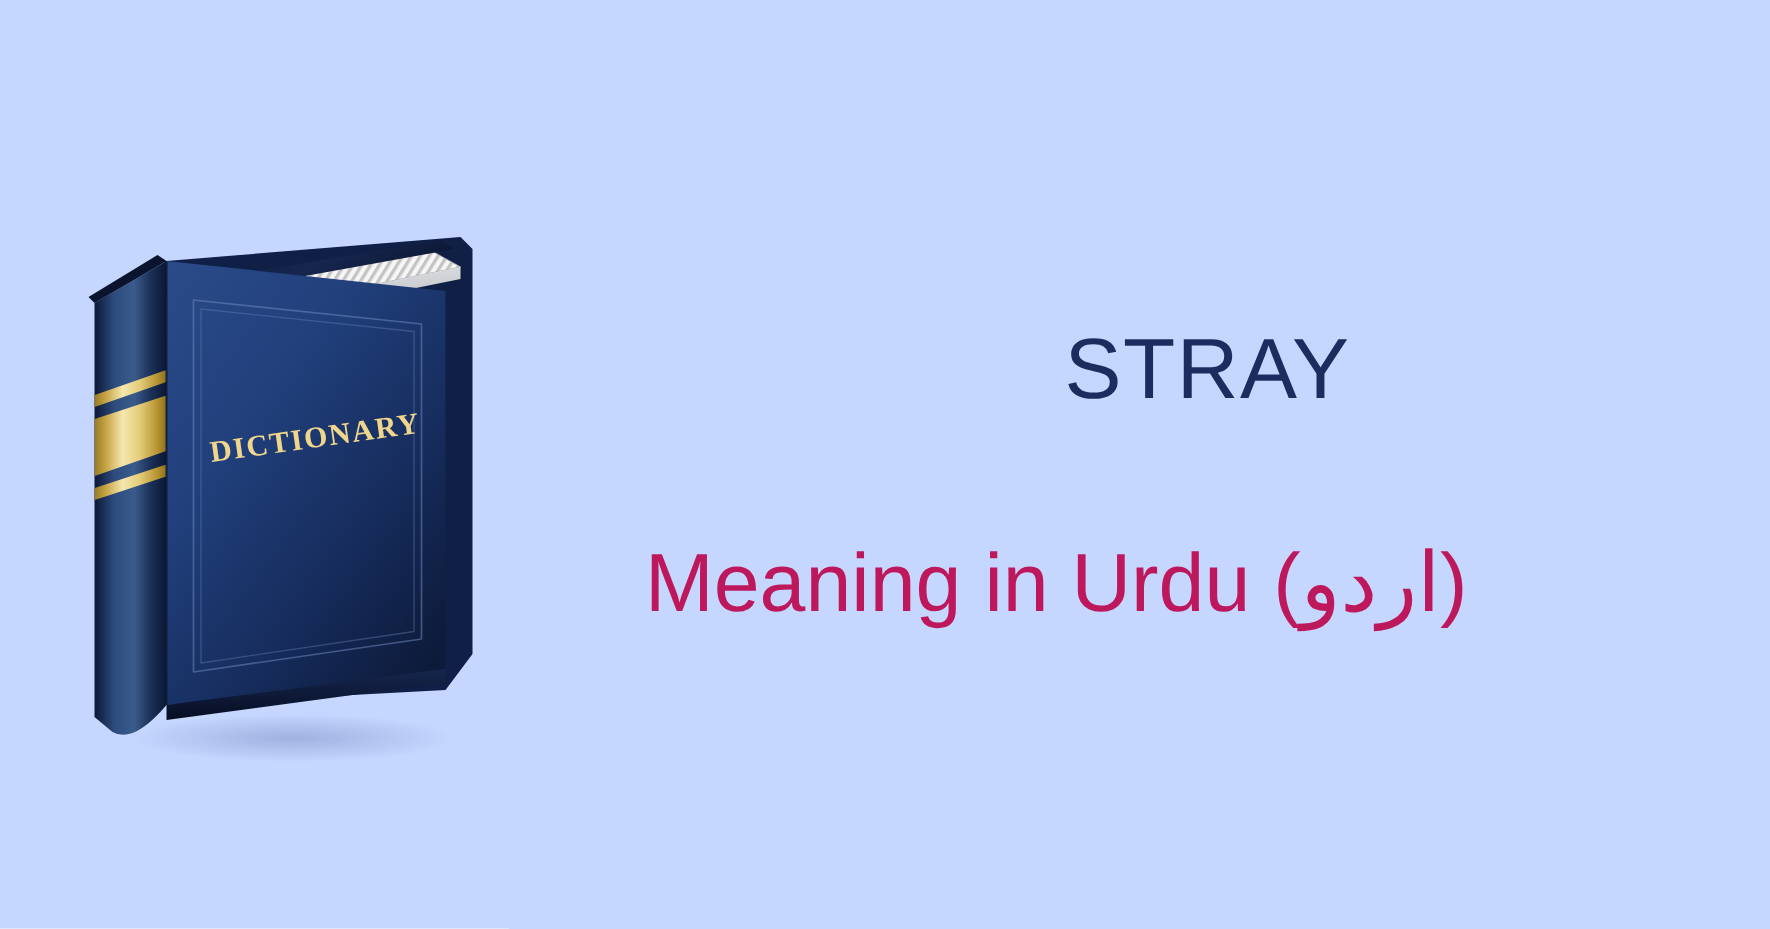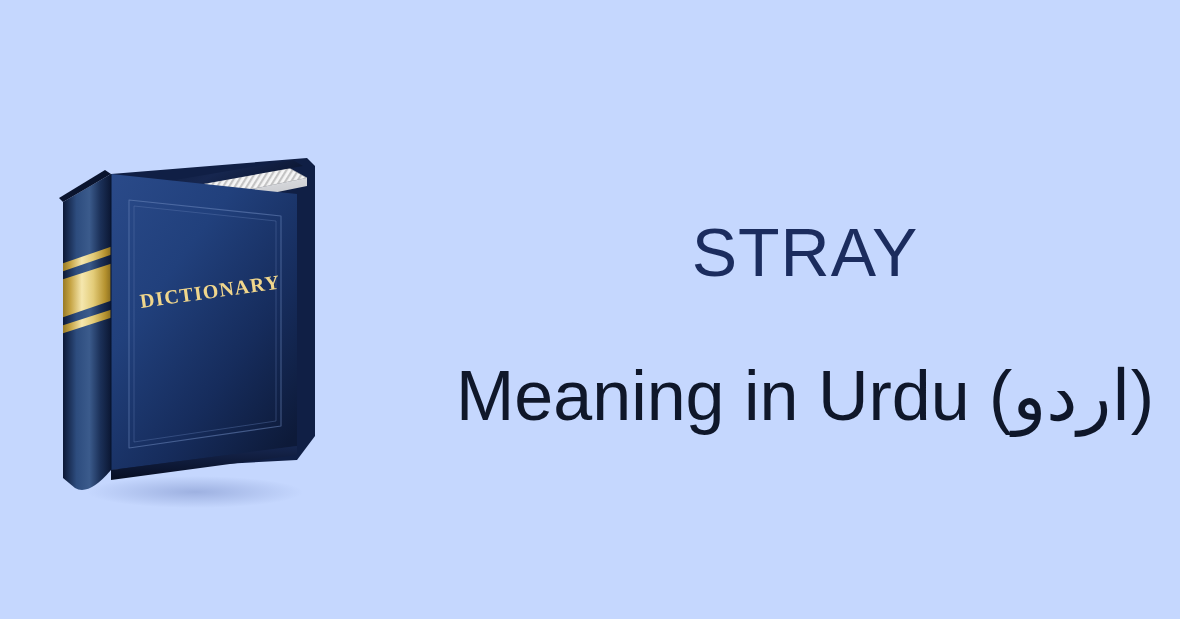--- a/index.html
+++ b/index.html
@@ -51,42 +51,42 @@
     width: 750px;
     height: 250px;
     text-align: center;
   }
 
   #headword {
     margin: 0;
     padding: 0;
     font-family: "Liberation Sans", sans-serif;
     font-weight: 400;
-    font-size: 68px;
+    font-size: 57px;
     line-height: 1.0;
     letter-spacing: 1px;
     color: #1b2c5e;
     text-align: center;
     position: absolute;
     left: 0;
     top: 18px;
     width: 750px;
   }
 
   #subtitle-line {
     position: absolute;
     left: 0;
     top: 160px;
     width: 750px;
-    text-align: center;
+    text-align: left;
     font-family: "Liberation Sans", sans-serif;
     font-weight: 400;
-    font-size: 70px;
+    font-size: 55px;
     line-height: 1.05;
-    color: #0f172a;
+    color: #be185d;
     white-space: nowrap;
   }
   #subtitle-en { }
   #subtitle-ur {
     direction: rtl;
     unicode-bidi: isolate;
   }
 </style>
 </head>
 <body>

